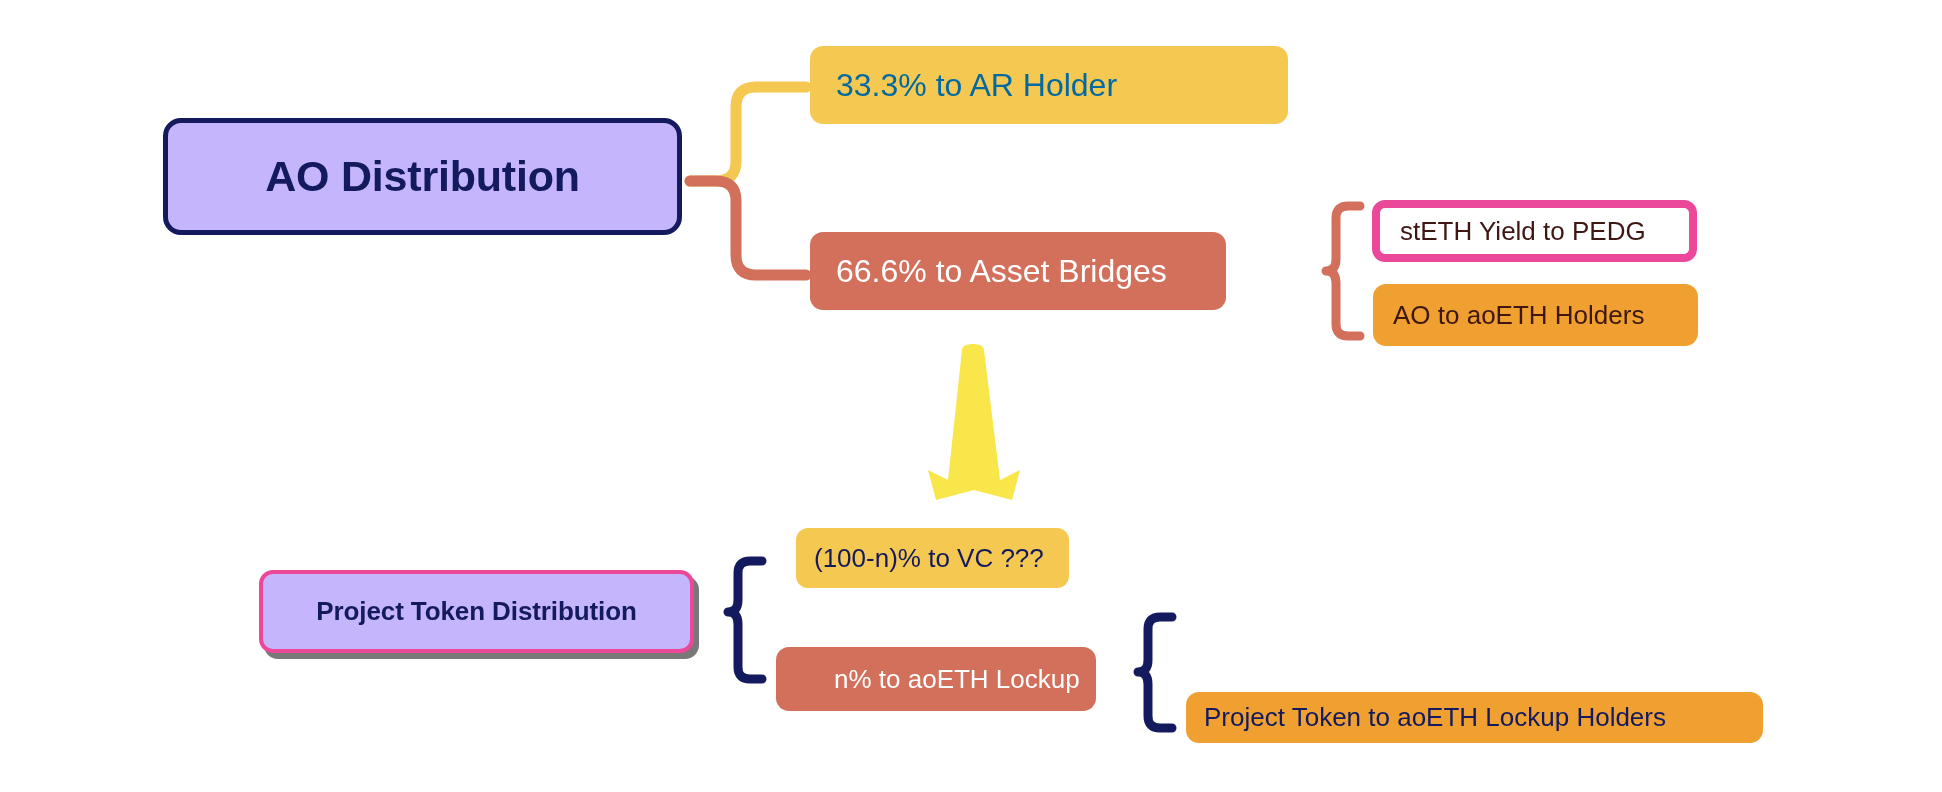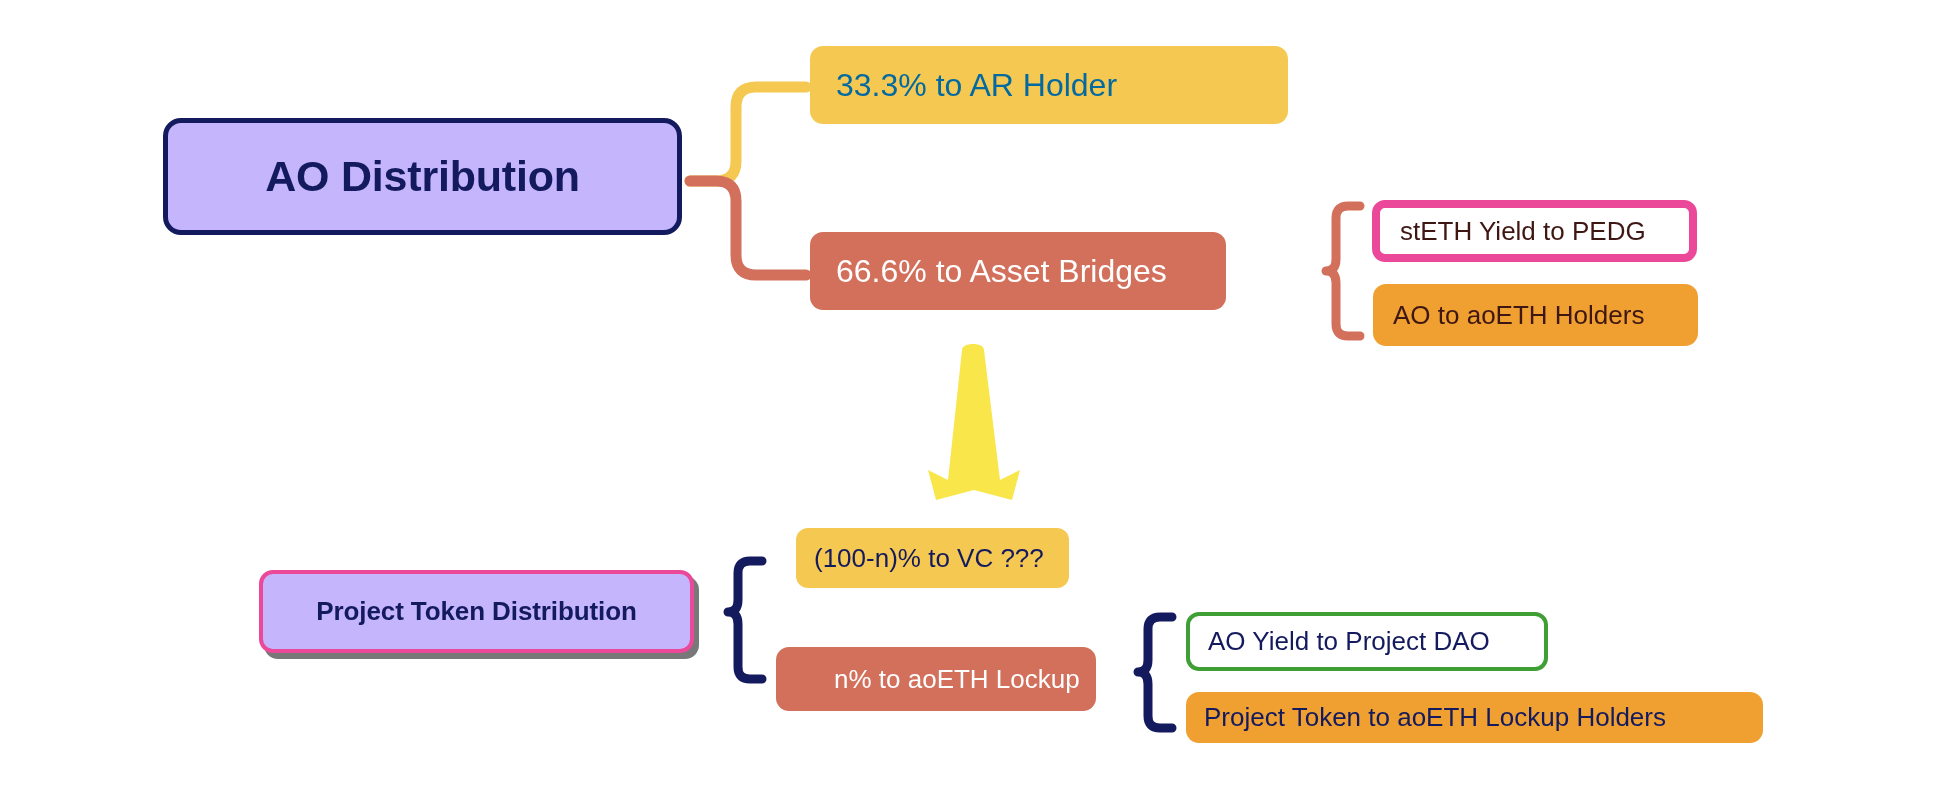--- a/index.html
+++ b/index.html
@@ -251,21 +251,18 @@
   </div>
 
   <div class="node chip" id="node-vc">
     <span class="label">(100-n)% to VC ???</span>
   </div>
 
   <div class="node chip" id="node-aoeth-lockup">
     <span class="label">n% to aoETH Lockup</span>
   </div>
 
-  <div class="node chip" id="node-ao-yield-dao">
-    <span class="label">AO Yield to Project DAO</span>
-  </div>
 
   <div class="node chip" id="node-project-token-holders">
     <span class="label">Project Token to aoETH Lockup Holders</span>
   </div>
 
 </div>
 
 </body></html>

